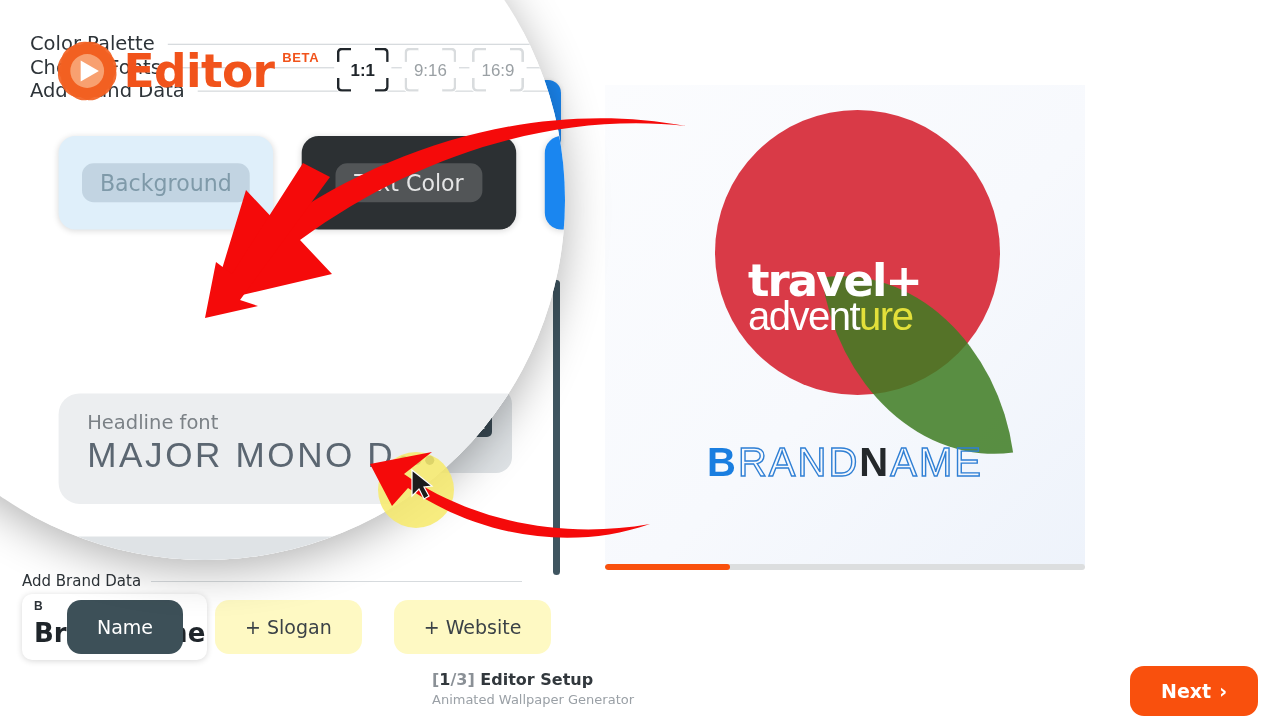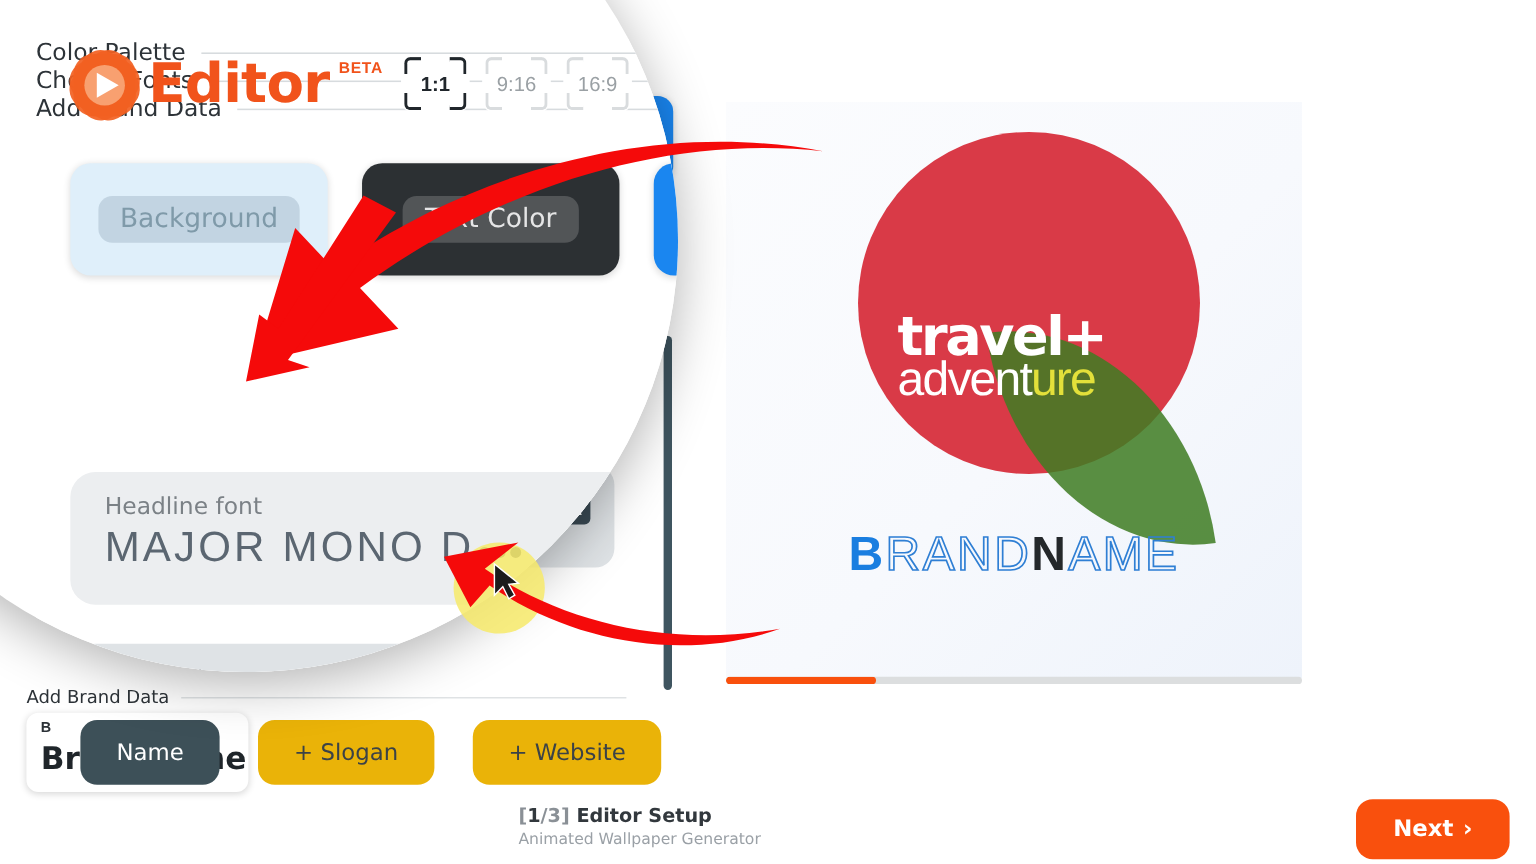--- a/index.html
+++ b/index.html
@@ -87,21 +87,21 @@
     position:absolute; right:20px; top:23px; width:26px; height:26px; border-radius:5px;
     background:#3b4b55; color:#ffffff; font-size:17px; font-weight:bold;
     display:flex; align-items:center; justify-content:center;
   }
   .ell-dot { display:inline-block; width:7px; height:7px; border-radius:50%; background:#4c5a64; margin-left:3px; vertical-align:2px;}
 
   #sec-brand { position:absolute; left:22px; top:572px; width:500px; }
   .brand-chiprow { position:absolute; left:22px; top:600px; display:flex; gap:32px;padding-left:45px; }
   .chip {
     height:54px; border-radius:14px; display:flex; align-items:center; justify-content:center;
-    font-size:19px; color:#3b4247; background:#eab308; padding:0 30px;
+    font-size:19px; color:#3b4247; background:#fef9c3; padding:0 30px;
     font-family:"DejaVu Sans", sans-serif;
   }
   .chip.active { background:#3d5058; color:#ffffff; }
 
   .brandfield {
     position:absolute; left:22px; top:594px; width:185px; height:66px;
     background:#ffffff; border-radius:10px; box-shadow:0 1px 6px rgba(0,0,0,.16);
   }
   .brandfield .bf-lbl { position:absolute; left:12px; top:5px; font-size:12px; font-weight:bold; color:#2b3136; }
   .brandfield .bf-val { position:absolute; left:12px; top:24px; font-size:26px; font-weight:bold; color:#1f252a;

